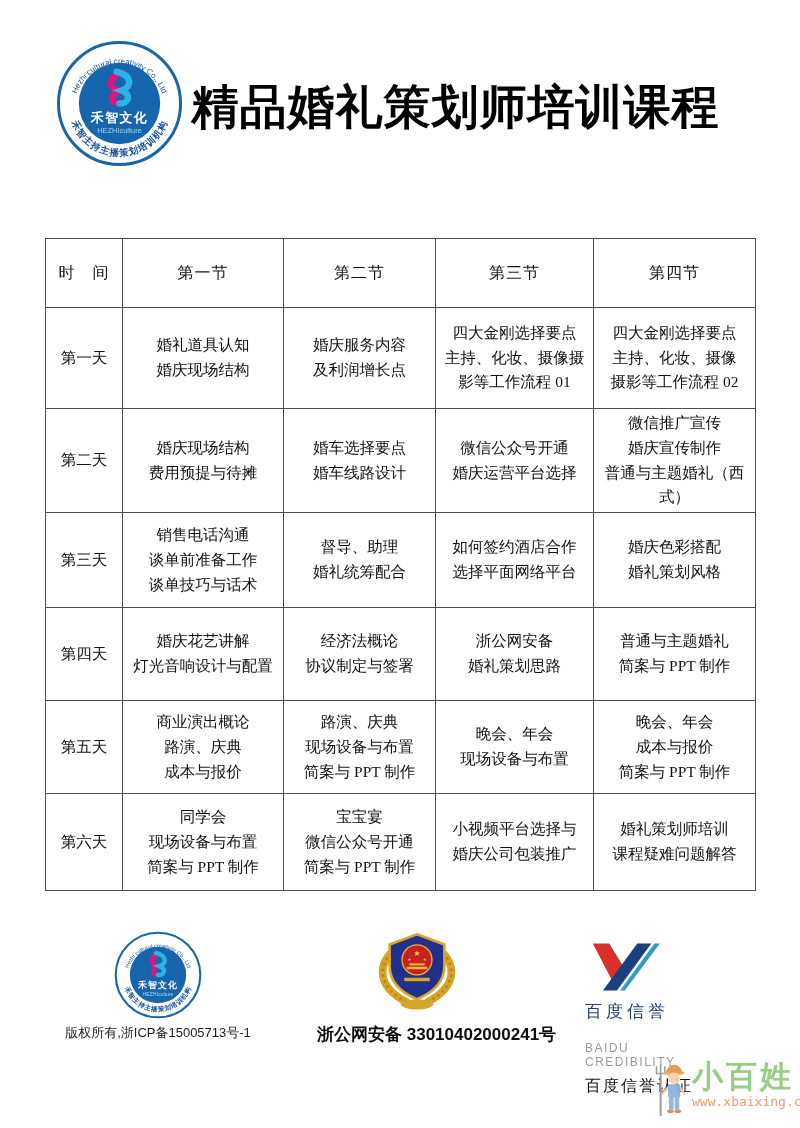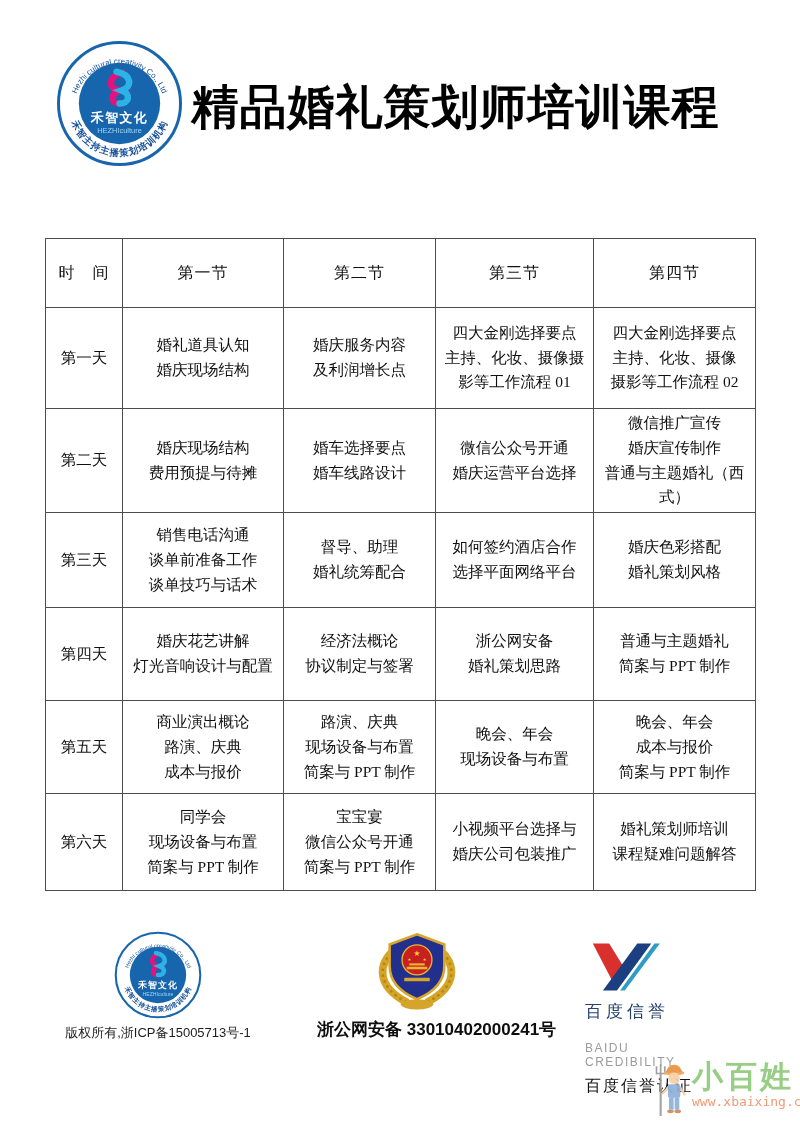--- a/index.html
+++ b/index.html
@@ -29,21 +29,21 @@
     line-height:1.6; padding:2px 4px; white-space:pre-line; overflow:hidden;
   }
   .course-table th { font-size:16px; letter-spacing:1px; }
   .day-cell { vertical-align:top; padding-top:18px; font-size:16px; }
   
   .footer-left  { position:absolute; left:60px;  top:931px; width:196px; text-align:center; }
   .footer-left svg { width:88px; height:88px; }
   .copyright-text { font-size:13px; color:#1c1c1c; margin-top:1px; white-space:nowrap; }
   .footer-center { position:absolute; left:317px; top:928px; width:200px; text-align:center; }
   .footer-center svg { width:94px; height:86px; }
-  .police-text { font-size:17px; font-weight:bold; color:#0d0d0d; white-space:nowrap; }
+  .police-text { font-size:17px; font-weight:bold; color:#0d0d0d; margin-top:5px; white-space:nowrap; }
   .footer-right { position:absolute; left:585px; top:940px; width:130px; text-align:left; }
   .footer-right svg { width:78px; height:54px; }
   .baidu-cn { font-size:17px; color:#24416e; letter-spacing:4px; margin-top:2px; }
   .baidu-en { font-size:12px; color:#9b9b9b; letter-spacing:1.5px; margin-top:18px; }
   .baidu-cert { font-size:16px; color:#111; letter-spacing:2px; margin-top:7px; }
   
   .watermark { position:absolute; left:652px; top:1060px; display:flex; align-items:flex-start; opacity:.92; }
   .wm-figure svg { width:38px; height:58px; }
   .wm-text { margin-left:2px; }
   .wm-name { font-size:31px; font-weight:bold; color:#8fc97a; letter-spacing:3px; line-height:1.1; white-space:nowrap; }

